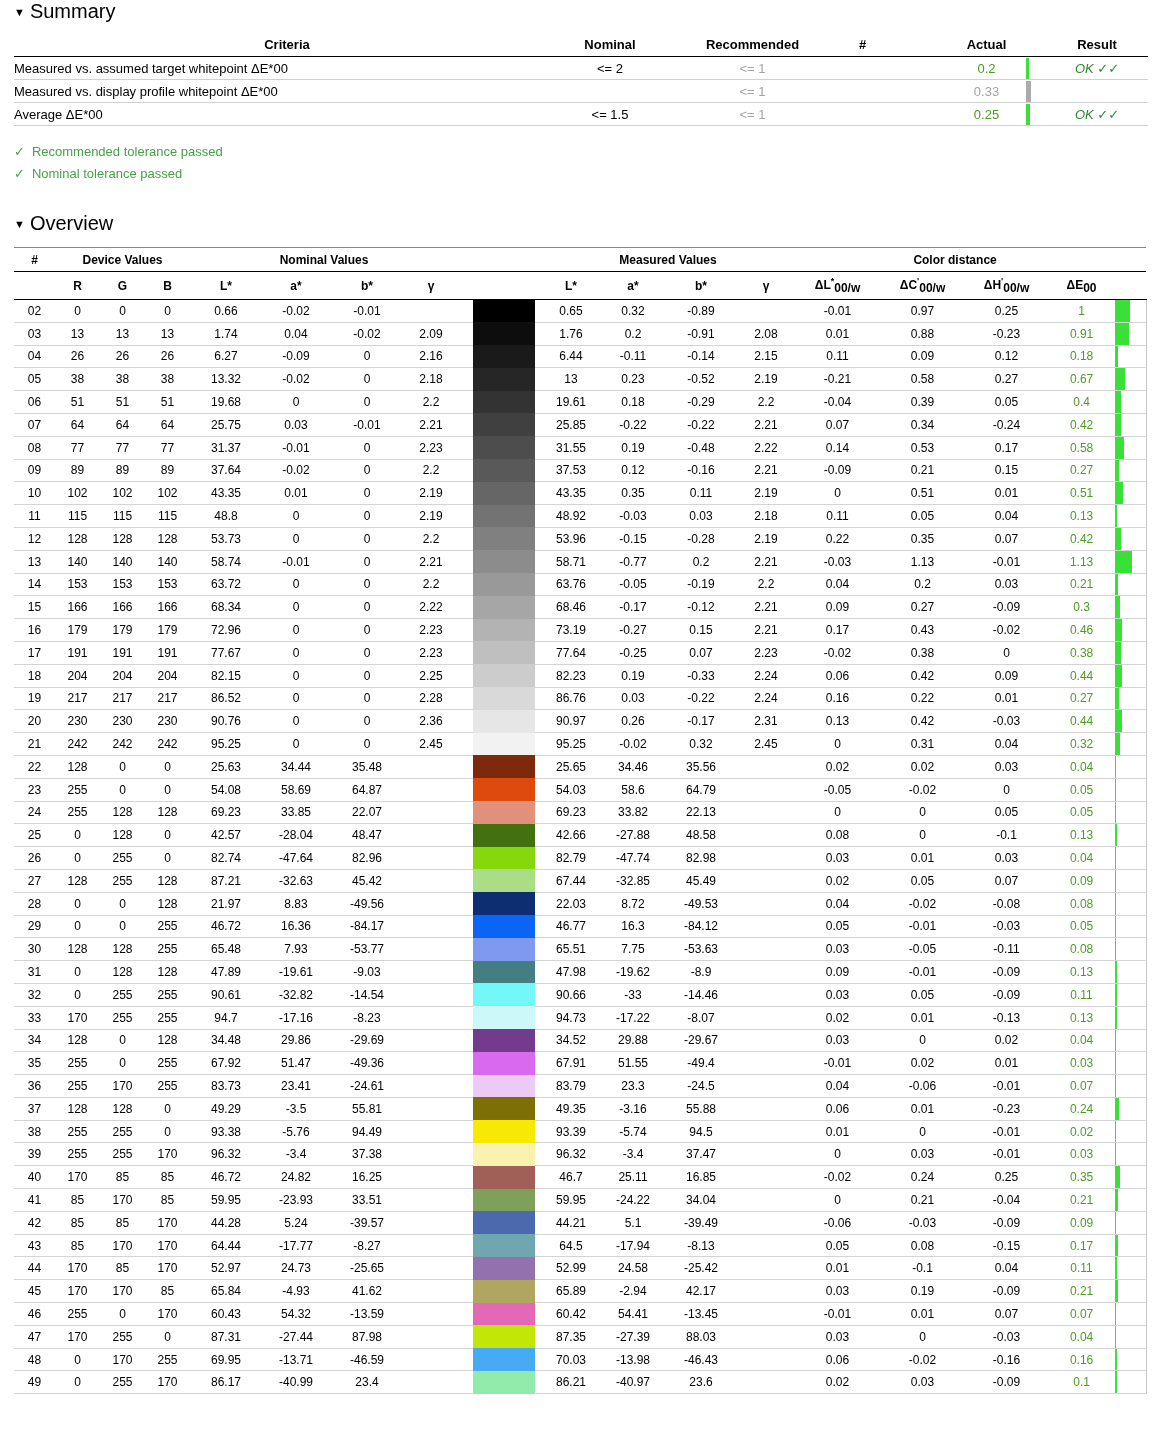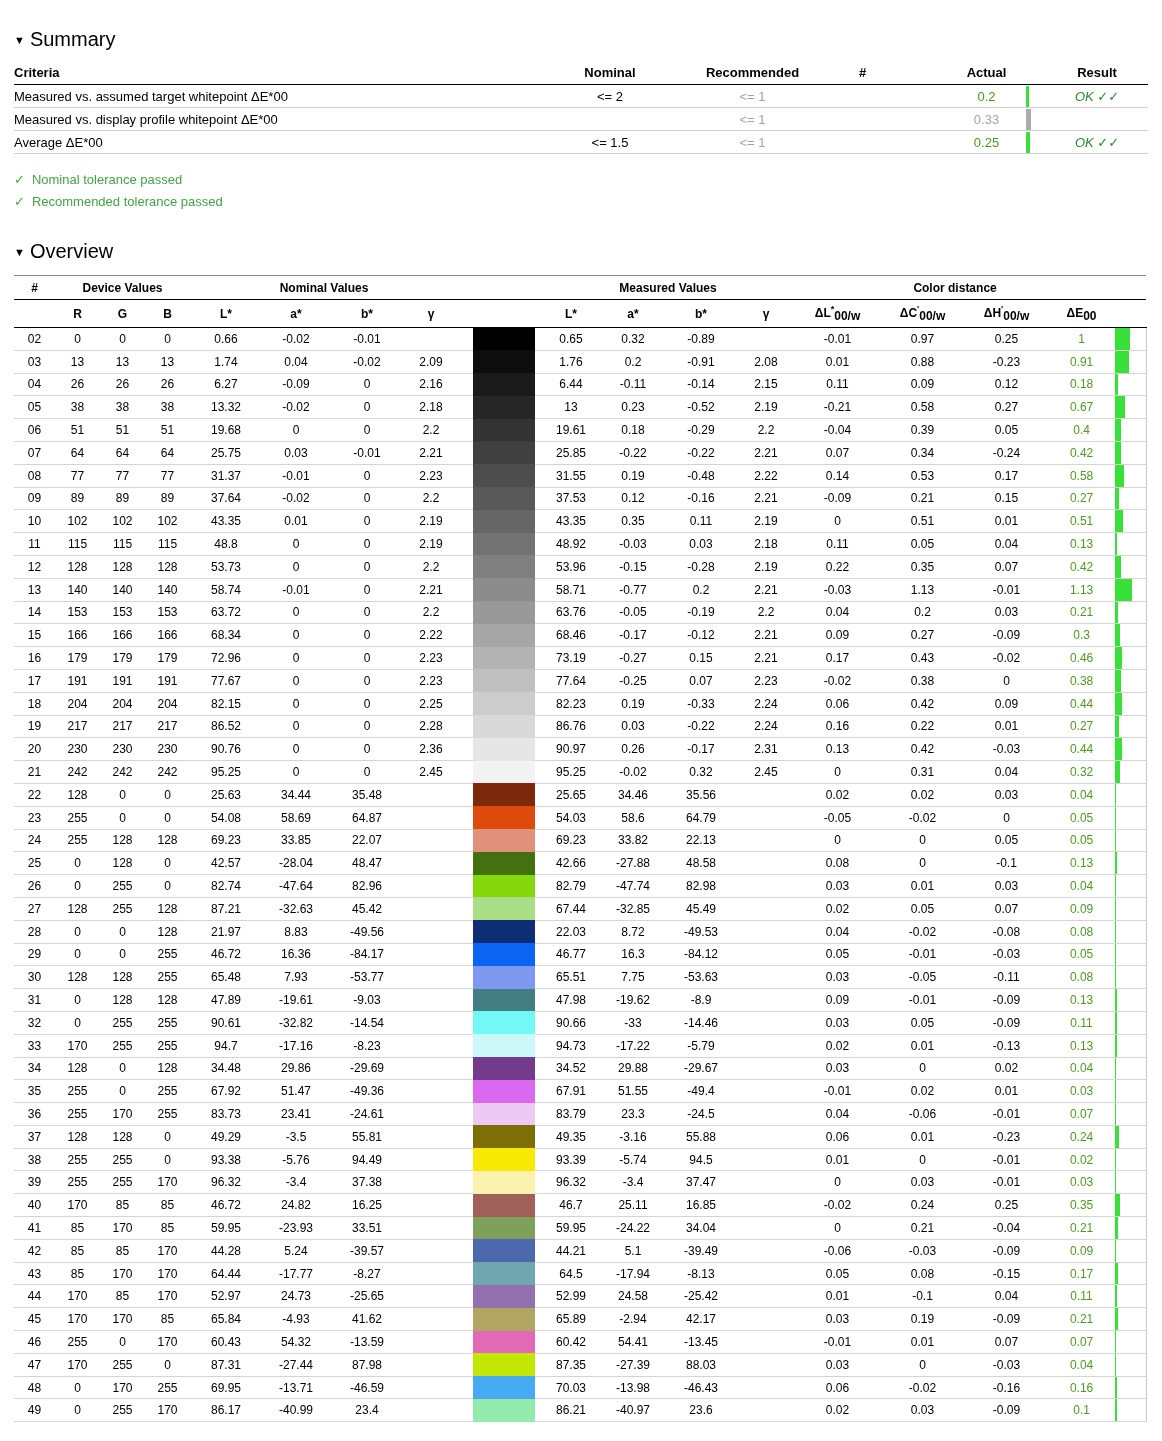--- a/index.html
+++ b/index.html
@@ -1,25 +1,25 @@
 <!DOCTYPE html>
 <html style="--bar-green: #38e038; --bar-gray: #9a9a9a; --de-green: #4f9a23; --result-green: #2d862d; --legend-green: #44a344; --gray-text: #a3a3a3;"><head>
 <meta charset="utf-8">
 <style>
   html,body{margin:0;padding:0;background:#fff;color:#000;
     font-family:"Liberation Sans","DejaVu Sans",sans-serif;}
   body{width:1162px;height:1441px;overflow:hidden;}
   .page{padding:0 14px;}
-  .section-title{font-size:20px;margin:0 0 10px 0;padding-top:28px;white-space:nowrap;}
+  .section-title{font-size:20px;margin:0 0 10px 0;padding-top:0;white-space:nowrap;}
   .section-title .tri{font-size:11px;vertical-align:2px;margin-right:5px;cursor:pointer;}
   table{border-collapse:collapse;table-layout:fixed;}
   
   .summary{width:1134px;margin-top:2px;}
   .summary th{font-size:13px;font-weight:bold;border-bottom:1px solid #000;height:23px;padding:0;text-align:center;white-space:nowrap;}
-  .summary th.left{text-align:left;}
+  .summary th.left{text-align:center;}
   .summary td{font-size:13px;border-bottom:1px solid #d0d0d0;height:22px;padding:0;text-align:center;white-space:nowrap;}
   .summary td.crit{text-align:left;}
   .gray{color:var(--gray-text);}
   .result{color:var(--result-green);font-style:italic;}
   .barcell0{text-align:left;}
   .cbar{width:63px;height:21px;margin-left:2px;background:var(--bar-gray);}
   .abar{height:21px;}
   
   .legend{margin-top:15px;font-size:13px;line-height:22px;color:var(--legend-green);}
   .legend .check{margin-right:7px;}
@@ -103,24 +103,24 @@
           <td class="barcell0">
             <div class="abar" style="width: 4px; background: rgb(56, 224, 56);"></div>
           </td>
           <td class="result">OK ✓✓</td>
         </tr>
       </tbody>
   </table>
 
   <div class="legend">
     <div>
-      <span class="check">✓</span><span>Nominal tolerance passed</span>
+      <span class="check">✓</span><span>Recommended tolerance passed</span>
     </div>
     <div>
-      <span class="check">✓</span><span>Recommended tolerance passed</span>
+      <span class="check">✓</span><span>Nominal tolerance passed</span>
     </div>
   </div>
 
   <div class="section-title" style="margin-bottom:12px;padding-top:27px;">
     <span class="tri">▼</span><span>Overview</span>
   </div>
 
   <table class="overview">
     <colgroup>
       <col style="width:41px">
@@ -929,21 +929,21 @@
           <td>255</td>
           <td>94.7</td>
           <td>-17.16</td>
           <td>-8.23</td>
           <td></td>
           <td></td>
           <td class="swatch" style="background: rgb(205, 248, 250);"></td>
           <td></td>
           <td>94.73</td>
           <td>-17.22</td>
-          <td>-5.79</td>
+          <td>-8.07</td>
           <td></td>
           <td>0.02</td>
           <td>0.01</td>
           <td>-0.13</td>
           <td class="de">0.13</td>
           <td class="barcell">
             <div class="debar" style="width: 2px;"></div>
           </td>
         </tr>
         <tr>

